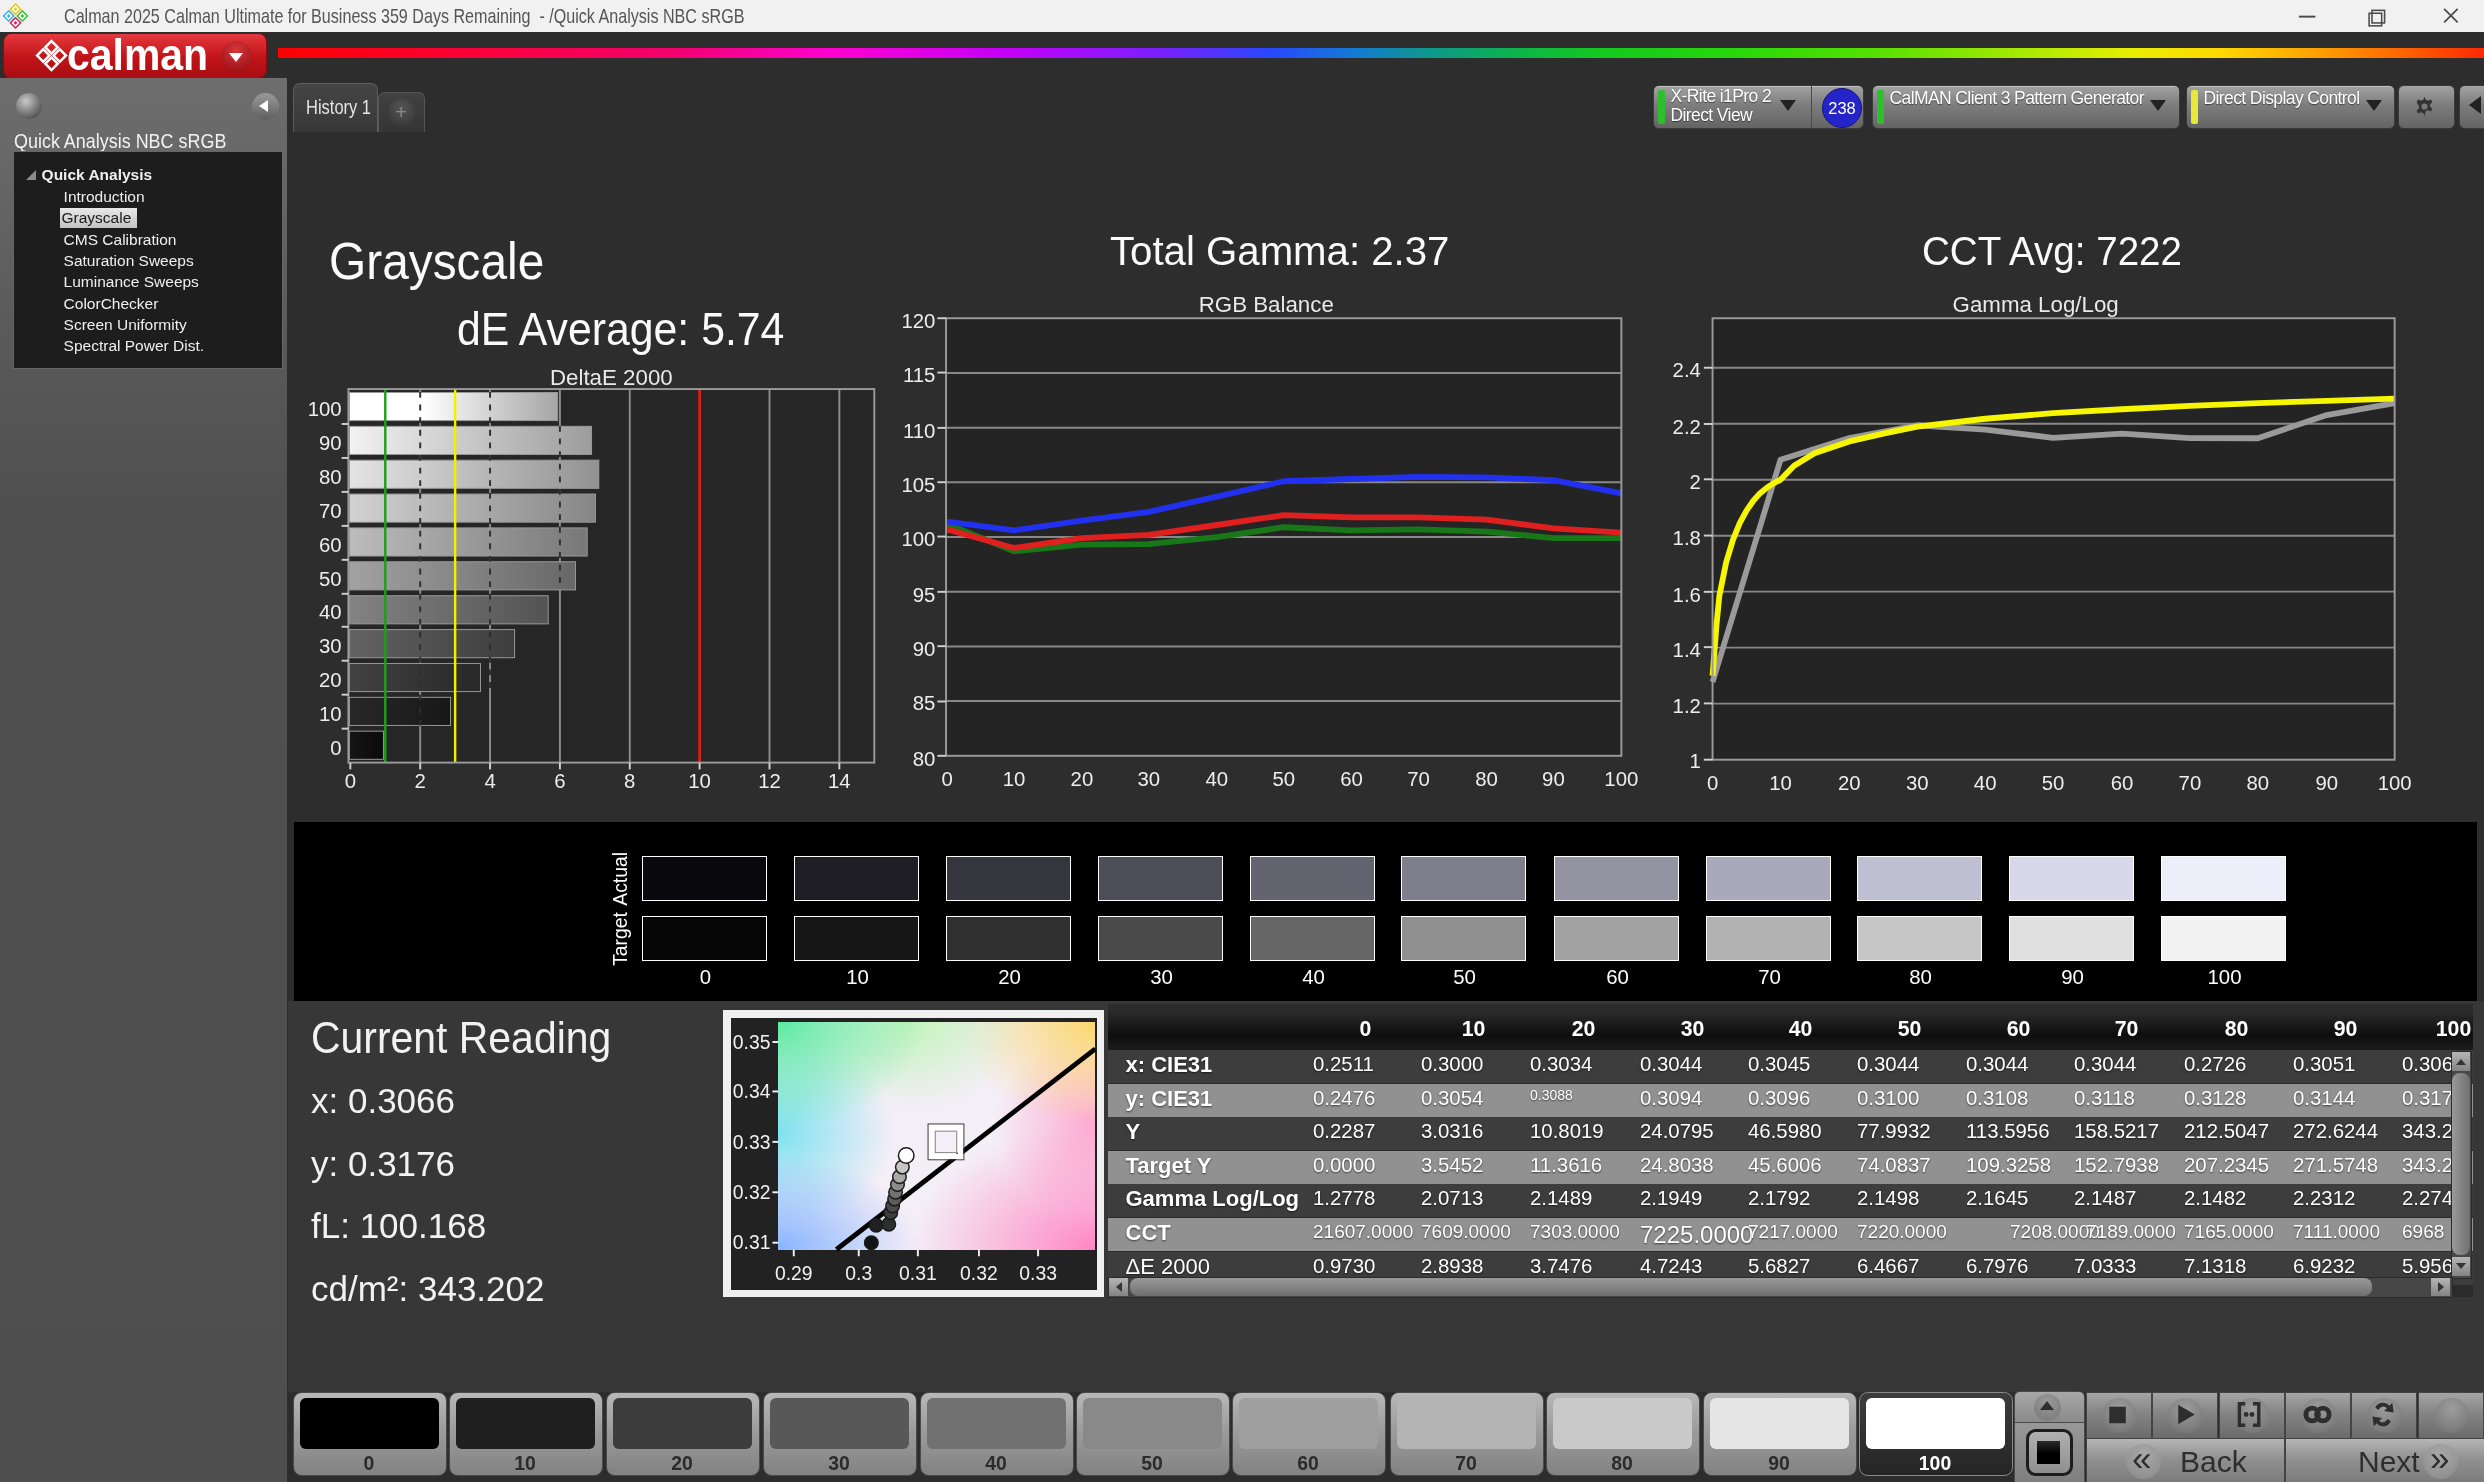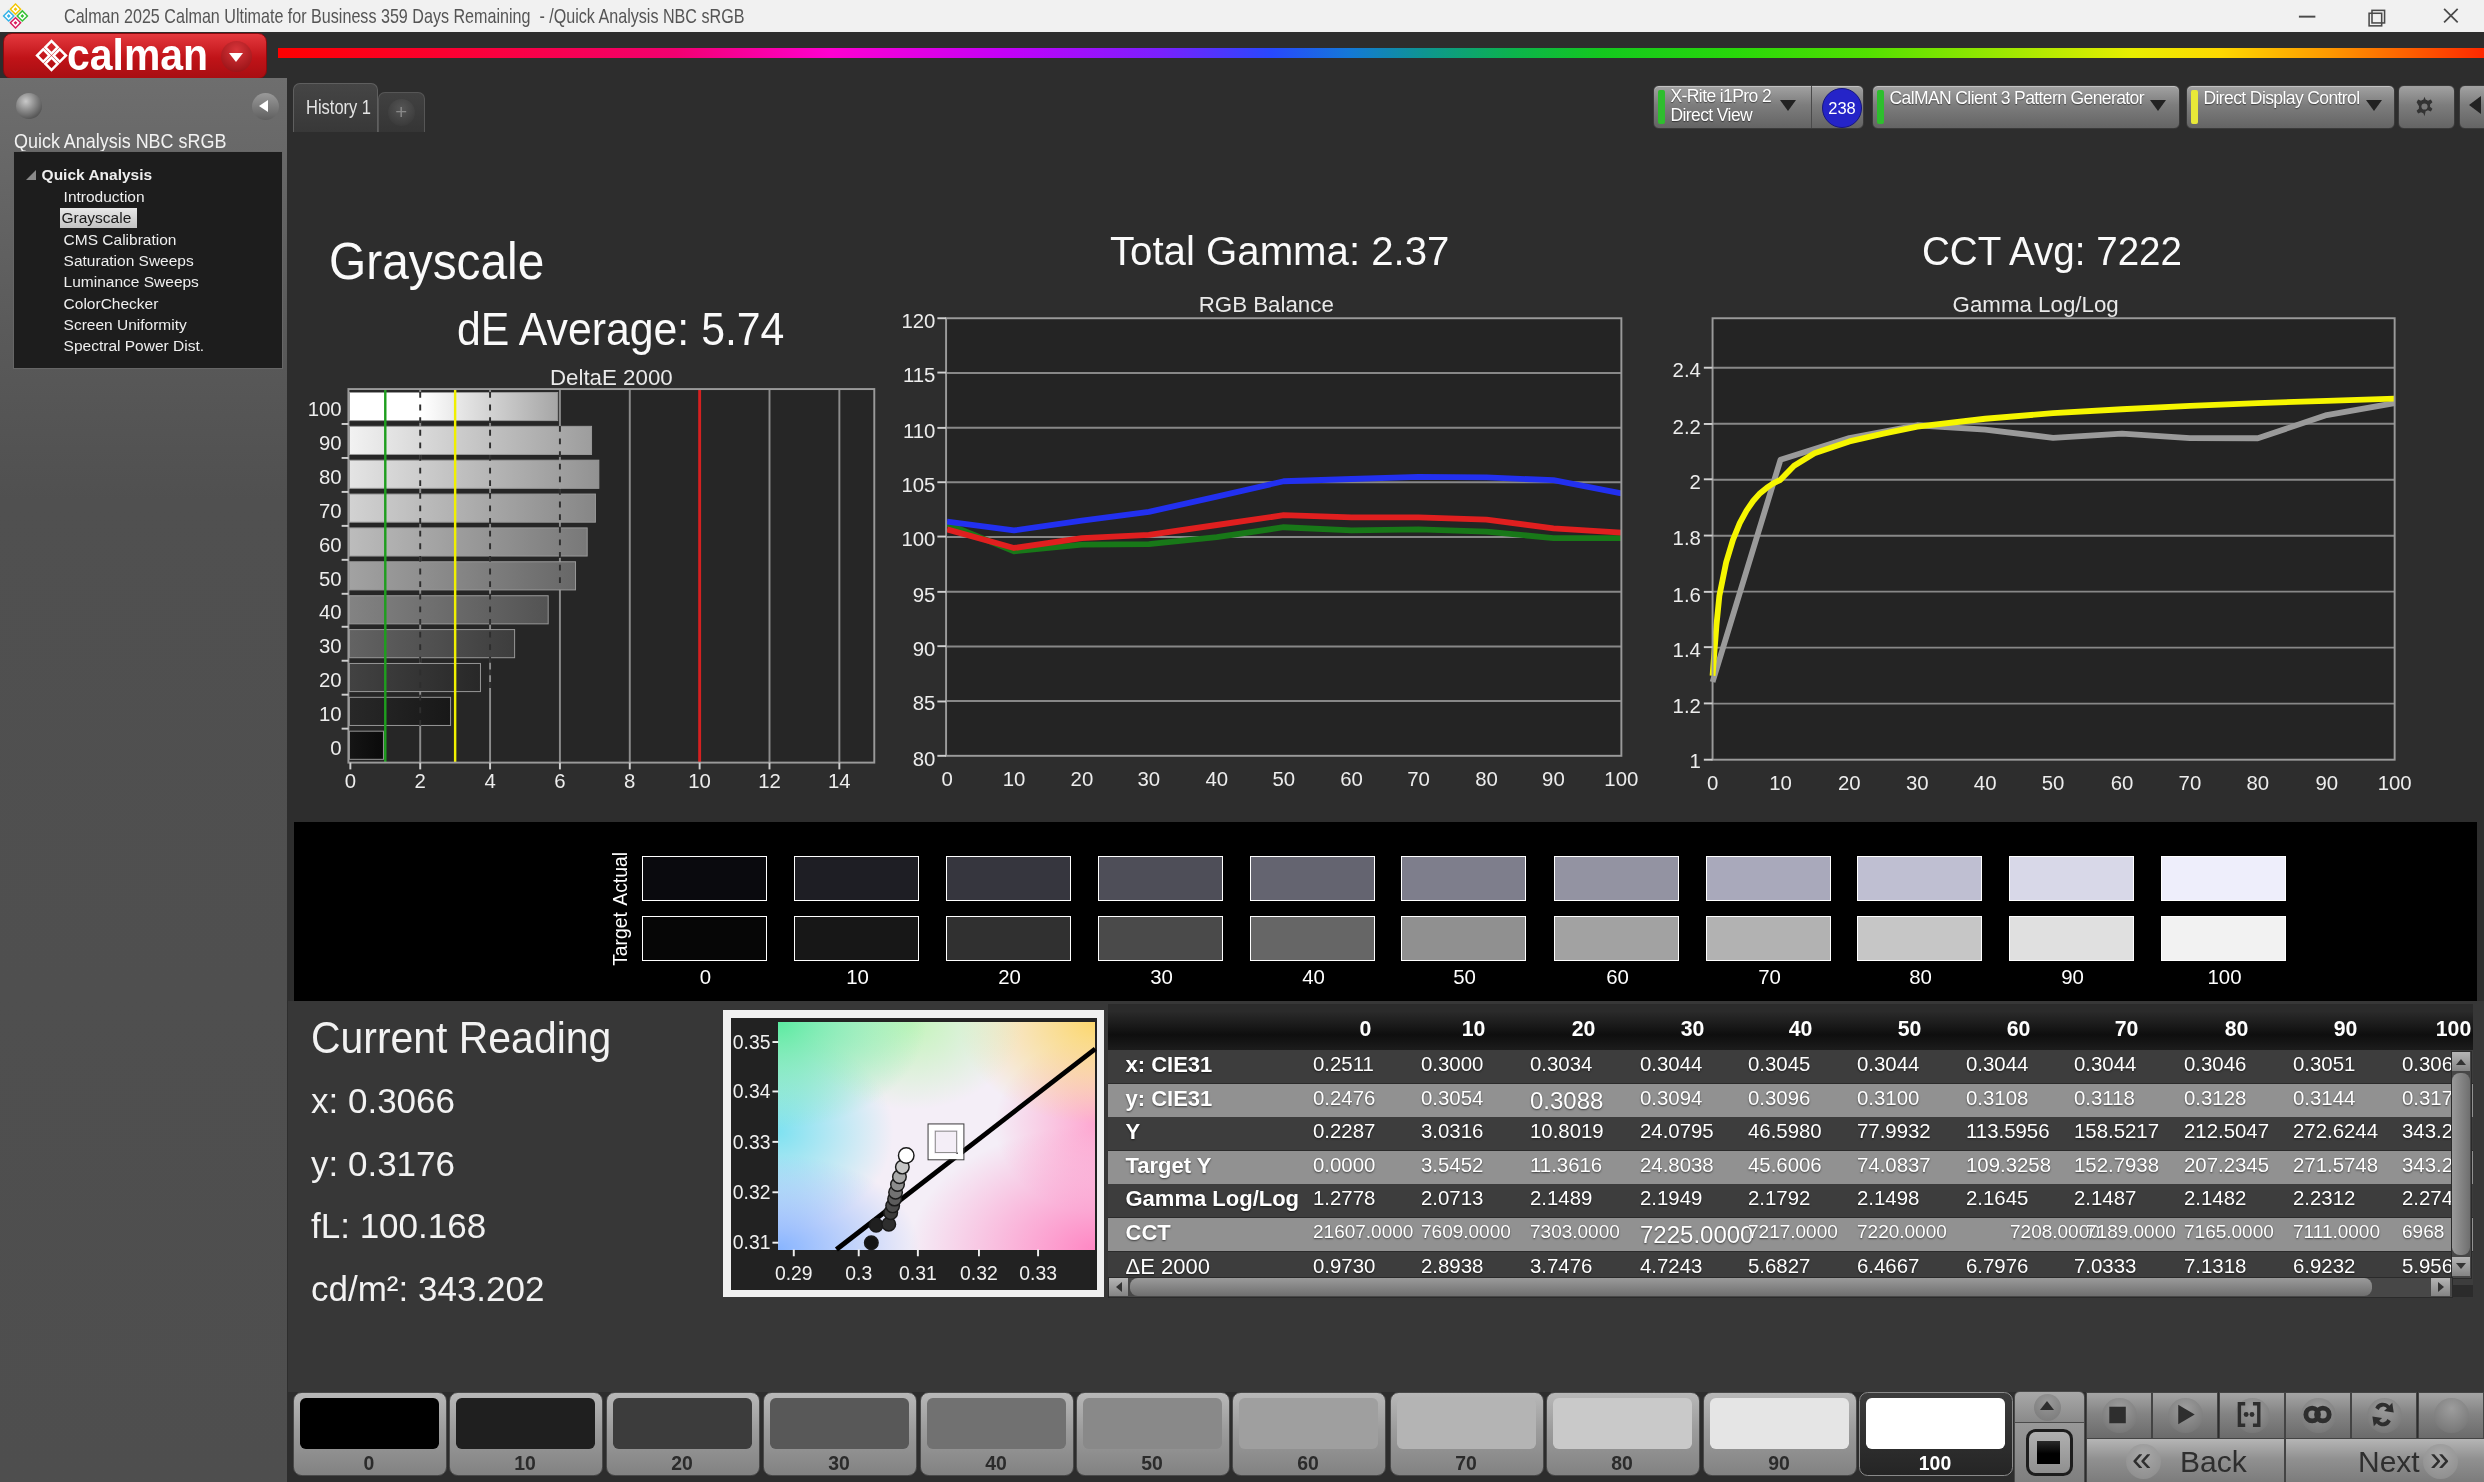--- a/index.html
+++ b/index.html
@@ -509,29 +509,29 @@
 <div style="position:absolute;left:0;top:46px;width:1456px;height:33px;background:#3d3d3d;">
 <span style="position:absolute;left:17.5px;top:1.9px;font-size:22px;font-weight:bold;color:#fff;text-shadow:0 1px 1.9px rgba(0,0,0,.6);white-space:nowrap;">x: CIE31</span>
 <span style="position:absolute;left:205px;top:2.9px;font-size:20.4px;color:#fff;text-shadow:0 1px 1.9px rgba(0,0,0,.6);white-space:nowrap;">0.2511</span>
 <span style="position:absolute;left:313px;top:2.9px;font-size:20.4px;color:#fff;text-shadow:0 1px 1.9px rgba(0,0,0,.6);white-space:nowrap;">0.3000</span>
 <span style="position:absolute;left:422px;top:2.9px;font-size:20.4px;color:#fff;text-shadow:0 1px 1.9px rgba(0,0,0,.6);white-space:nowrap;">0.3034</span>
 <span style="position:absolute;left:532px;top:2.9px;font-size:20.4px;color:#fff;text-shadow:0 1px 1.9px rgba(0,0,0,.6);white-space:nowrap;">0.3044</span>
 <span style="position:absolute;left:640px;top:2.9px;font-size:20.4px;color:#fff;text-shadow:0 1px 1.9px rgba(0,0,0,.6);white-space:nowrap;">0.3045</span>
 <span style="position:absolute;left:749px;top:2.9px;font-size:20.4px;color:#fff;text-shadow:0 1px 1.9px rgba(0,0,0,.6);white-space:nowrap;">0.3044</span>
 <span style="position:absolute;left:858px;top:2.9px;font-size:20.4px;color:#fff;text-shadow:0 1px 1.9px rgba(0,0,0,.6);white-space:nowrap;">0.3044</span>
 <span style="position:absolute;left:966px;top:2.9px;font-size:20.4px;color:#fff;text-shadow:0 1px 1.9px rgba(0,0,0,.6);white-space:nowrap;">0.3044</span>
-<span style="position:absolute;left:1076px;top:2.9px;font-size:20.4px;color:#fff;text-shadow:0 1px 1.9px rgba(0,0,0,.6);white-space:nowrap;">0.3046</span>
+<span style="position:absolute;left:1076px;top:2.9px;font-size:20.4px;color:#fff;text-shadow:0 1px 1.9px rgba(0,0,0,.6);white-space:nowrap;">0.2726</span>
 <span style="position:absolute;left:1185px;top:2.9px;font-size:20.4px;color:#fff;text-shadow:0 1px 1.9px rgba(0,0,0,.6);white-space:nowrap;">0.3051</span>
 <span style="position:absolute;left:1294px;top:2.9px;font-size:20.4px;color:#fff;text-shadow:0 1px 1.9px rgba(0,0,0,.6);white-space:nowrap;">0.3066</span>
 </div>
 <div style="position:absolute;left:0;top:80px;width:1456px;height:33px;background:#919191;">
 <span style="position:absolute;left:17.5px;top:1.9px;font-size:22px;font-weight:bold;color:#fff;text-shadow:0 1px 1.9px rgba(0,0,0,.6);white-space:nowrap;">y: CIE31</span>
 <span style="position:absolute;left:205px;top:2.9px;font-size:20.4px;color:#fff;text-shadow:0 1px 1.9px rgba(0,0,0,.6);white-space:nowrap;">0.2476</span>
 <span style="position:absolute;left:313px;top:2.9px;font-size:20.4px;color:#fff;text-shadow:0 1px 1.9px rgba(0,0,0,.6);white-space:nowrap;">0.3054</span>
-<span style="position:absolute;left:422px;top:2.9px;font-size:24px;color:#fff;text-shadow:0 1px 1.9px rgba(0,0,0,.6);white-space:nowrap;">0.3088</span>
+<span style="position:absolute;left:422px;top:2.9px;font-size:14px;color:#fff;text-shadow:0 1px 1.9px rgba(0,0,0,.6);white-space:nowrap;">0.3088</span>
 <span style="position:absolute;left:532px;top:2.9px;font-size:20.4px;color:#fff;text-shadow:0 1px 1.9px rgba(0,0,0,.6);white-space:nowrap;">0.3094</span>
 <span style="position:absolute;left:640px;top:2.9px;font-size:20.4px;color:#fff;text-shadow:0 1px 1.9px rgba(0,0,0,.6);white-space:nowrap;">0.3096</span>
 <span style="position:absolute;left:749px;top:2.9px;font-size:20.4px;color:#fff;text-shadow:0 1px 1.9px rgba(0,0,0,.6);white-space:nowrap;">0.3100</span>
 <span style="position:absolute;left:858px;top:2.9px;font-size:20.4px;color:#fff;text-shadow:0 1px 1.9px rgba(0,0,0,.6);white-space:nowrap;">0.3108</span>
 <span style="position:absolute;left:966px;top:2.9px;font-size:20.4px;color:#fff;text-shadow:0 1px 1.9px rgba(0,0,0,.6);white-space:nowrap;">0.3118</span>
 <span style="position:absolute;left:1076px;top:2.9px;font-size:20.4px;color:#fff;text-shadow:0 1px 1.9px rgba(0,0,0,.6);white-space:nowrap;">0.3128</span>
 <span style="position:absolute;left:1185px;top:2.9px;font-size:20.4px;color:#fff;text-shadow:0 1px 1.9px rgba(0,0,0,.6);white-space:nowrap;">0.3144</span>
 <span style="position:absolute;left:1294px;top:2.9px;font-size:20.4px;color:#fff;text-shadow:0 1px 1.9px rgba(0,0,0,.6);white-space:nowrap;">0.3176</span>
 </div>
 <div style="position:absolute;left:0;top:113px;width:1456px;height:33px;background:#3d3d3d;">

